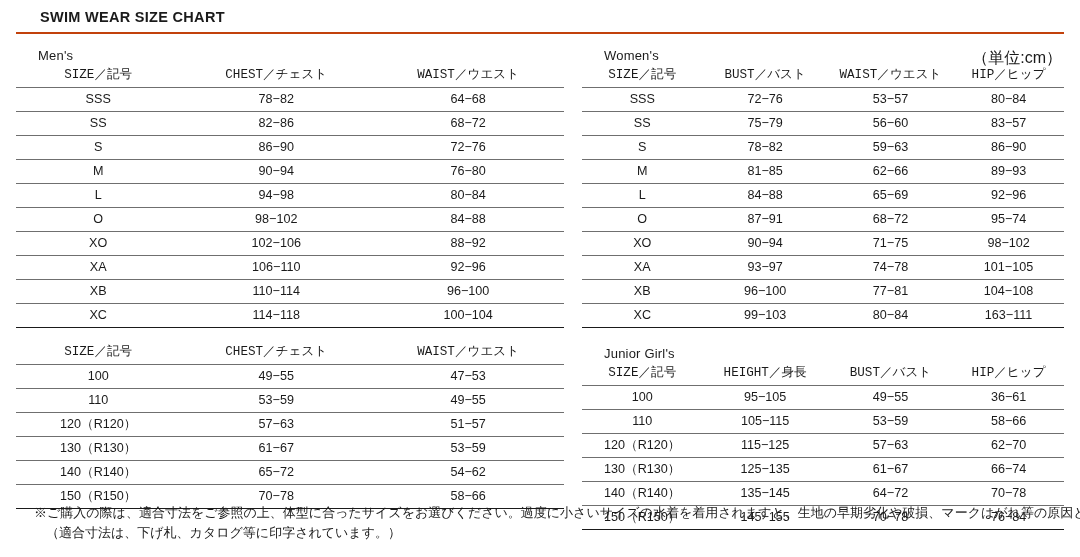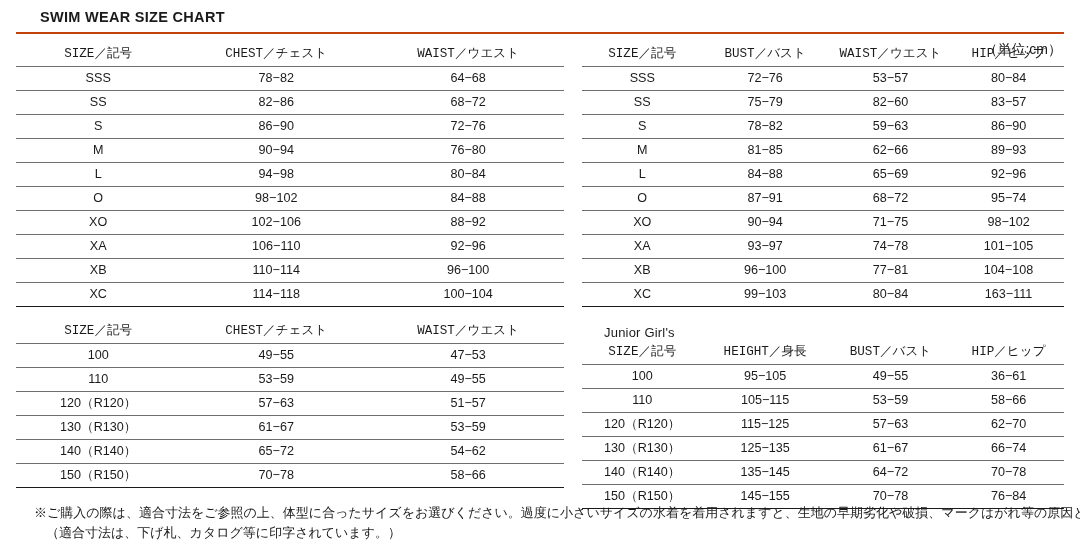--- a/index.html
+++ b/index.html
@@ -29,22 +29,22 @@
   }
   .title-bar .title {
     font-size: 14.5px;
     font-weight: bold;
     letter-spacing: 0.3px;
   }
   
   .units-note {
     position: absolute;
     right: 18px;
-    top: 41px;
-    font-size: 14px;
+    top: 48px;
+    font-size: 16px;
     color: #1a1a1a;
   }
   
   .tables {
     display: grid;
     grid-template-columns: 548px 1fr;
     column-gap: 18px;
     row-gap: 0;
     padding-top: 10px;
   }
@@ -107,20 +107,21 @@
 
   <div class="title-bar">
     <span class="title">SWIM WEAR SIZE CHART</span>
   </div>
 
   <div class="units-note">（単位:cm）</div>
 
   <div class="tables">
 
     <div class="block men">
+      <div class="block-title">Men's</div>
       <table class="size">
         <thead>
           <tr>
             <th style="width:30%">SIZE／記号</th>
             <th style="width:35%">CHEST／チェスト</th>
             <th style="width:35%">WAIST／ウエスト</th>
           </tr>
         </thead>
         <tbody>
             <tr>
@@ -171,40 +172,41 @@
             <tr>
               <td>XC</td>
               <td>114−118</td>
               <td>100−104</td>
             </tr>
           </tbody>
       </table>
     </div>
 
     <div class="block women">
+      <div class="block-title">Women's</div>
       <table class="size">
         <thead>
           <tr>
             <th style="width:25%">SIZE／記号</th>
             <th style="width:26%">BUST／バスト</th>
             <th style="width:26%">WAIST／ウエスト</th>
             <th style="width:23%">HIP／ヒップ</th>
           </tr>
         </thead>
         <tbody>
             <tr>
               <td>SSS</td>
               <td>72−76</td>
               <td>53−57</td>
               <td>80−84</td>
             </tr>
             <tr>
               <td>SS</td>
               <td>75−79</td>
-              <td>82−60</td>
+              <td>56−60</td>
               <td>83−57</td>
             </tr>
             <tr>
               <td>S</td>
               <td>78−82</td>
               <td>59−63</td>
               <td>86−90</td>
             </tr>
             <tr>
               <td>M</td>

